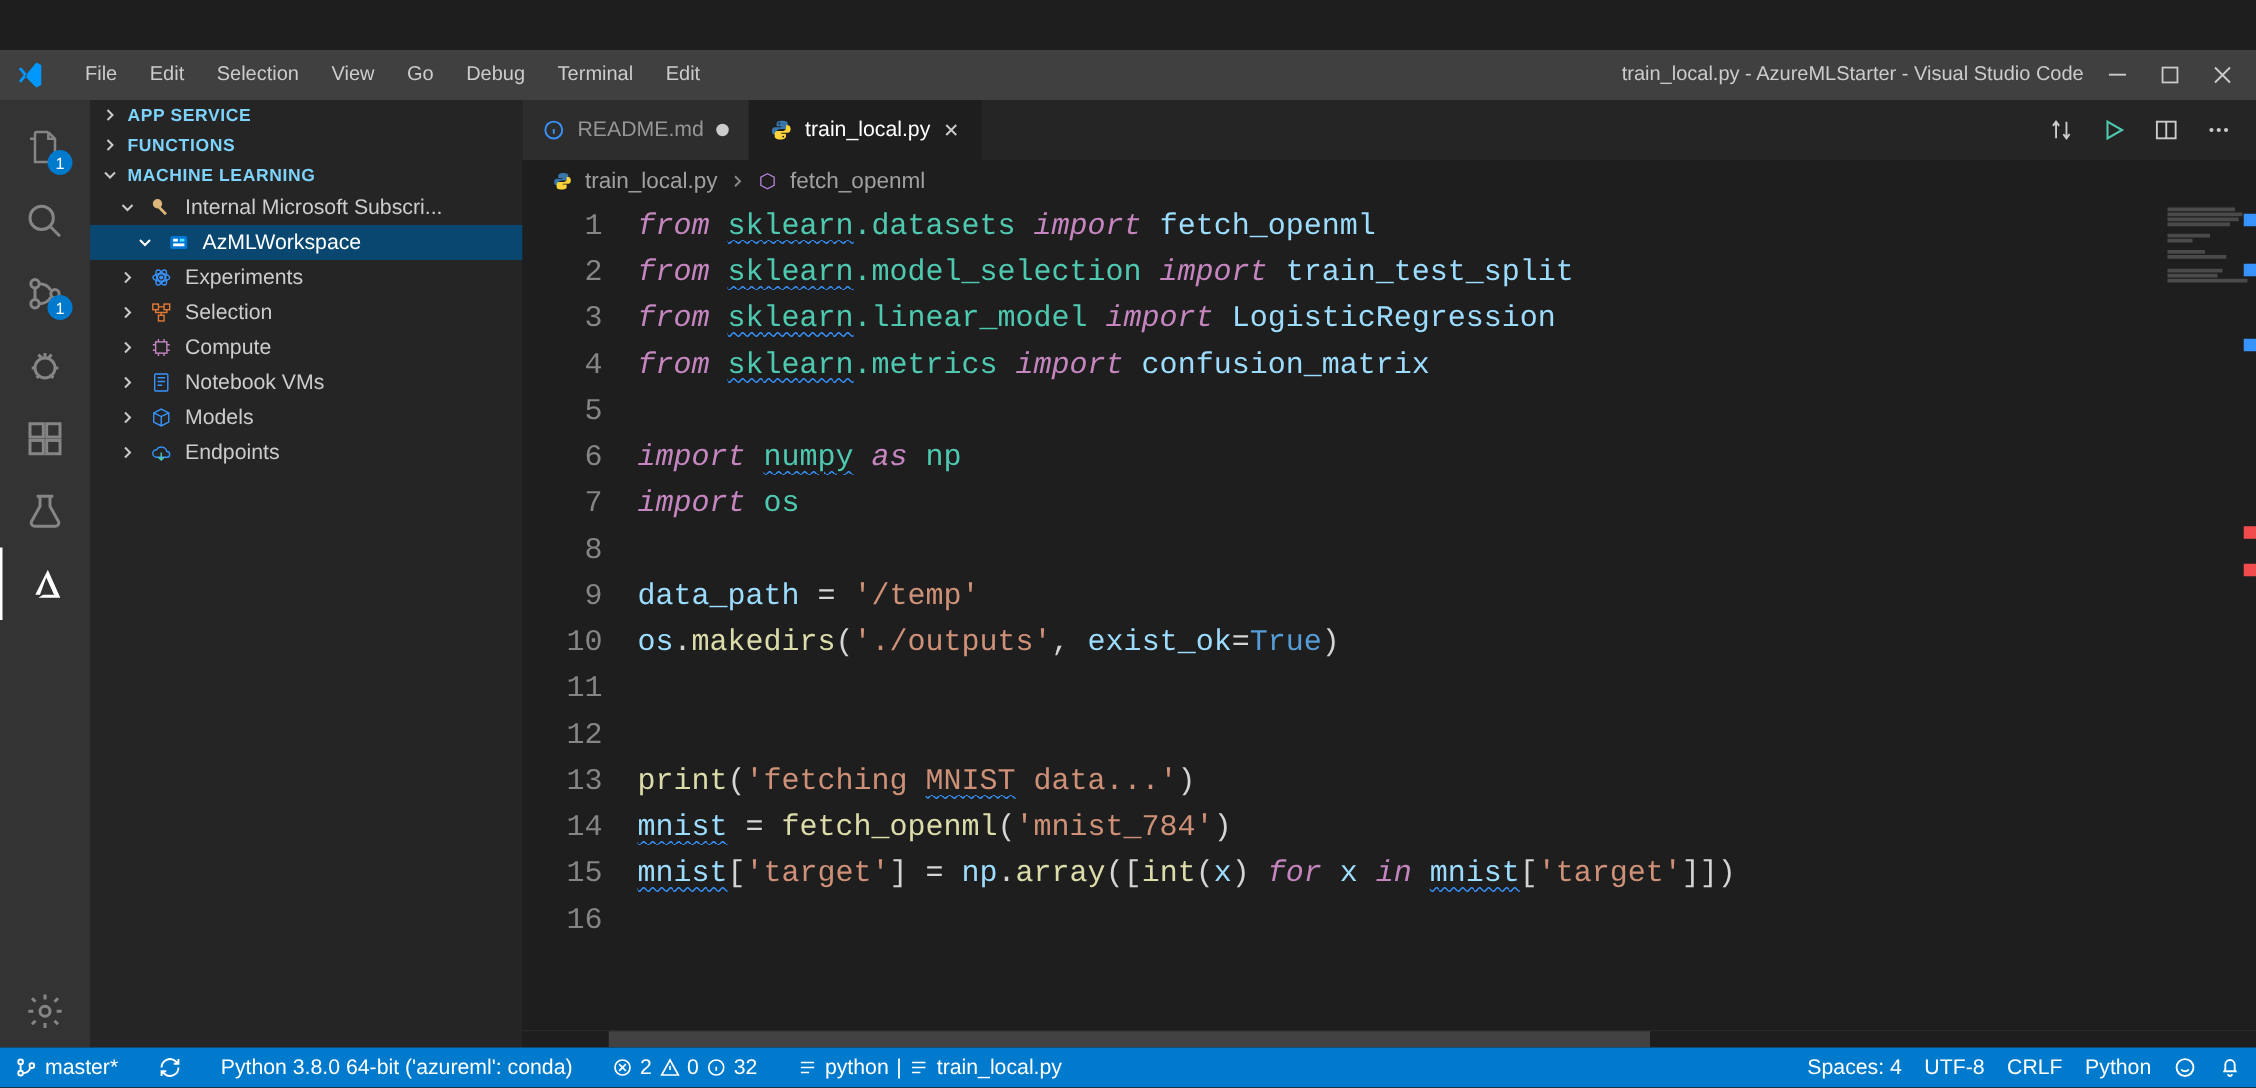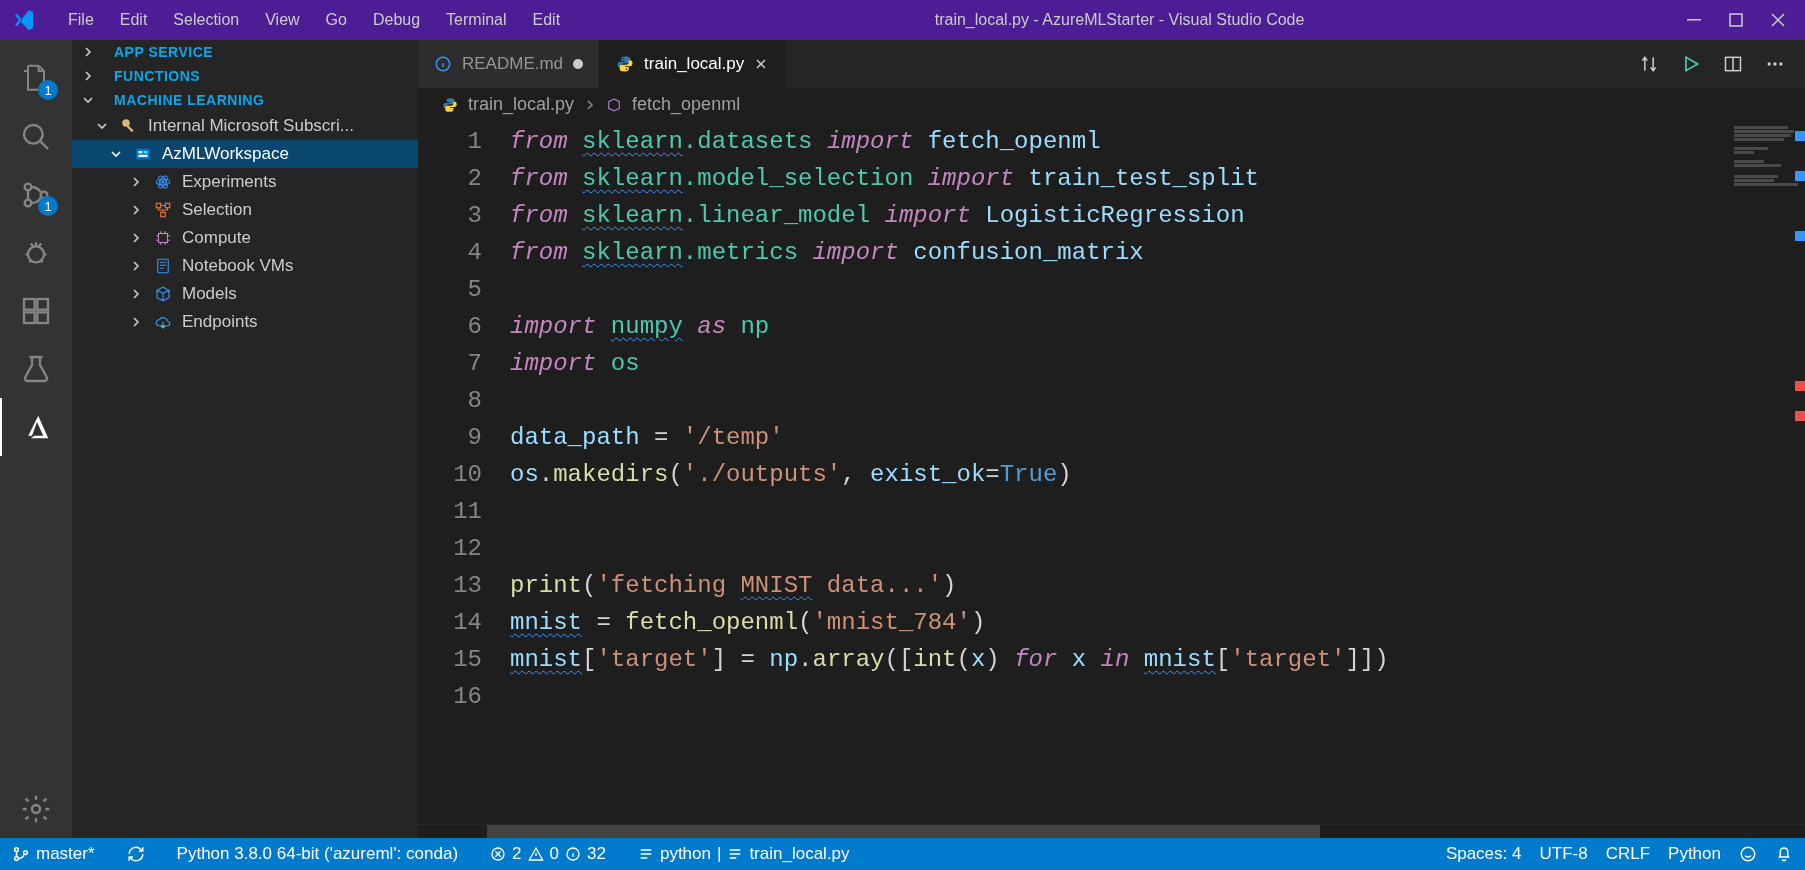--- a/index.html
+++ b/index.html
@@ -10,31 +10,32 @@
   width: 1805px;
   height: 870px;
   overflow: hidden;
   display: flex;
   flex-direction: column;
 }
 
 
 .titlebar {
   height: 40px;
-  background: #4c1d95;
+  background: #404040;
   display: flex;
   align-items: center;
   padding: 0 10px;
   font-size: 16px;
   color: #cccccc;
+  margin-top: 40px;
 }
 .vscode-logo { width: 28px; height: 28px; margin-right: 18px; display:flex;align-items:center;justify-content:center;}
 .menubar { display: flex; gap: 2px; }
 .menubar > div { padding: 6px 12px; cursor: pointer; }
-.titlebar .title { flex: 1; text-align: center; color: #cccccc; }
+.titlebar .title { flex: 1; text-align: right; color: #cccccc; }
 .win-controls { display: flex; gap: 28px; margin-left: 20px; padding-right:10px;}
 .win-controls span { cursor: pointer; color:#cccccc;}
 
 
 .main { flex: 1; display: flex; overflow: hidden; }
 
 
 .activitybar {
   width: 72px;
   background: #333333;
@@ -62,32 +63,32 @@
 
 
 .sidebar {
   width: 346px;
   background: #252526;
   display: flex; flex-direction: column;
   font-size: 16px;
 }
 .sidebar-title { padding: 12px 24px; font-size: 15px; color: #bbbbbb; letter-spacing: 1px; }
 .section-hdr {
-  display: flex; align-items: center; gap: 20px;
+  display: flex; align-items: center; gap: 8px;
   padding: 4px 10px; font-weight: 700; font-size: 14px;
-  color: #0ea5e9; cursor: pointer;
+  color: #7dd3fc; cursor: pointer;
   letter-spacing: .5px;
 }
 .tree-item {
   display: flex; align-items: center; gap: 8px;
   padding: 4px 0 4px 24px; cursor: pointer;
   font-size: 17px;
 }
 .tree-item.indent1 { padding-left: 38px; }
-.tree-item.indent2 { padding-left: 58px; }
+.tree-item.indent2 { padding-left: 24px; }
 .tree-item.selected { background: #094771; color:#ffffff; }
 .tree-item .twisty { width: 14px; display:inline-block;}
 .tree-item .icon { width: 22px; display:inline-flex;align-items:center;justify-content:center;}
 
 
 .editor-area { flex: 1; display: flex; flex-direction: column; background:#1e1e1e;}
 .tabbar {
   height: 48px; background: #252526;
   display: flex; align-items: stretch;
 }

